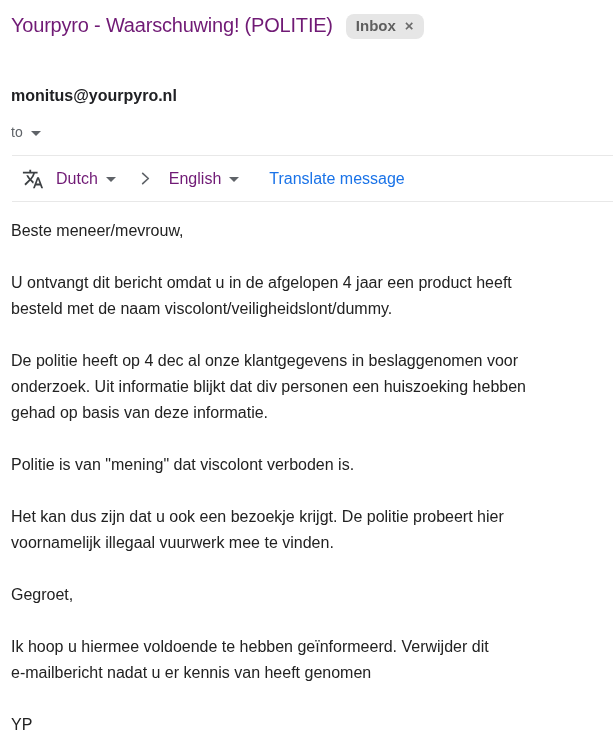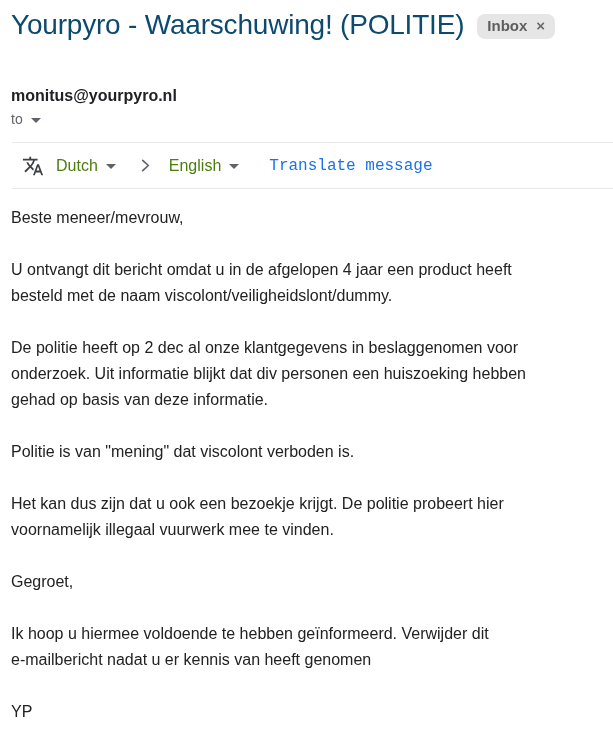--- a/index.html
+++ b/index.html
@@ -10,66 +10,66 @@
     color:#202124;
   }
   .email-view { width:613px; height:750px; }
 
   
   .subject-row {
     display:flex; align-items:center; gap:13px;
     padding:8px 12px 0 11px;
   }
   .subject {
-    font-size:28px; font-weight:400; color:#0c4a6e;
+    font-size:20px; font-weight:400; color:#701a75;
     line-height:34px; letter-spacing:-0.2px; white-space:nowrap;
   }
   .label-chip {
     display:inline-flex; align-items:center; gap:9px;
     background:#e6e6e6; color:#5e5e5e;
     border-radius:8px; padding:2px 10px 3px 10px;
     font-size:15px; line-height:20px; cursor:pointer; flex:none;
     margin-top:2px;
     font-weight:bold;
   }
   .chip-x { font-size:15px; color:#6b6b6b; line-height:18px; }
 
   
   .sender-block { margin-top:44px; padding:0 12px 0 11px; }
   .sender-email { font-size:16px; font-weight:700; color:#202124; line-height:19px; }
   .to-row {
-    margin-top:5px; display:inline-flex; align-items:center; gap:8px;
+    margin-top:18px; display:inline-flex; align-items:center; gap:8px;
     color:#5f6368; font-size:14px; line-height:18px; cursor:pointer;
   }
   .caret-down {
     width:0; height:0; display:inline-block;
     border-left:5px solid transparent; border-right:5px solid transparent;
     border-top:5px solid #5f6368; margin-top:2px;
   }
 
   
   .translate-bar {
     margin-top:14px; margin-left:12px;
     border-top:1px solid #e8e8e8; border-bottom:1px solid #e8e8e8;
     height:47px; display:flex; align-items:center;
     padding-left:10px;
   }
   .gtranslate-icon { width:22px; height:22px; flex:none; }
   .lang-select {
     display:inline-flex; align-items:center; gap:8px;
     background:none; border:none; cursor:pointer;
     font-family:"Liberation Sans", sans-serif;
-    font-size:16px; color:#4d7c0f; line-height:20px;
+    font-size:16px; color:#701a75; line-height:20px;
   }
   .lang-select.src { margin-left:12px; }
   .lang-select.dst { margin-left:16px; }
   .chevron-right-wrap { margin-left:22px; display:flex; align-items:center; }
   .translate-action {
     margin-left:30px; background:none; border:none; cursor:pointer;
-    font-family:Liberation Mono, monospace;
+    font-family:Liberation Sans, sans-serif;
     font-size:16px; color:#1a73e8; line-height:20px;
   }
 
   
   .email-body { padding:16px 24px 0 11px; }
   .email-body p {
     font-size:16px; line-height:26px; color:#222222;
     white-space:pre-line; margin:0 0 26px 0;
   }
   .email-body p:last-child { margin-bottom:4px; }
@@ -116,21 +116,21 @@
       <span class="caret-down"></span>
     </button>
 
     <button class="translate-action">Translate message</button>
   </div>
 
   <div class="email-body">
     <p>Beste meneer/mevrouw,</p>
     <p>U ontvangt dit bericht omdat u in de afgelopen 4 jaar een product heeft
 besteld met de naam viscolont/veiligheidslont/dummy.</p>
-    <p>De politie heeft op 2 dec al onze klantgegevens in beslaggenomen voor
+    <p>De politie heeft op 4 dec al onze klantgegevens in beslaggenomen voor
 onderzoek. Uit informatie blijkt dat div personen een huiszoeking hebben
 gehad op basis van deze informatie.</p>
     <p>Politie is van "mening" dat viscolont verboden is.</p>
     <p>Het kan dus zijn dat u ook een bezoekje krijgt. De politie probeert hier
 voornamelijk illegaal vuurwerk mee te vinden.</p>
     <p>Gegroet,</p>
     <p>Ik hoop u hiermee voldoende te hebben geïnformeerd. Verwijder dit
 e-mailbericht nadat u er kennis van heeft genomen</p>
     <p>YP</p>
   </div>

